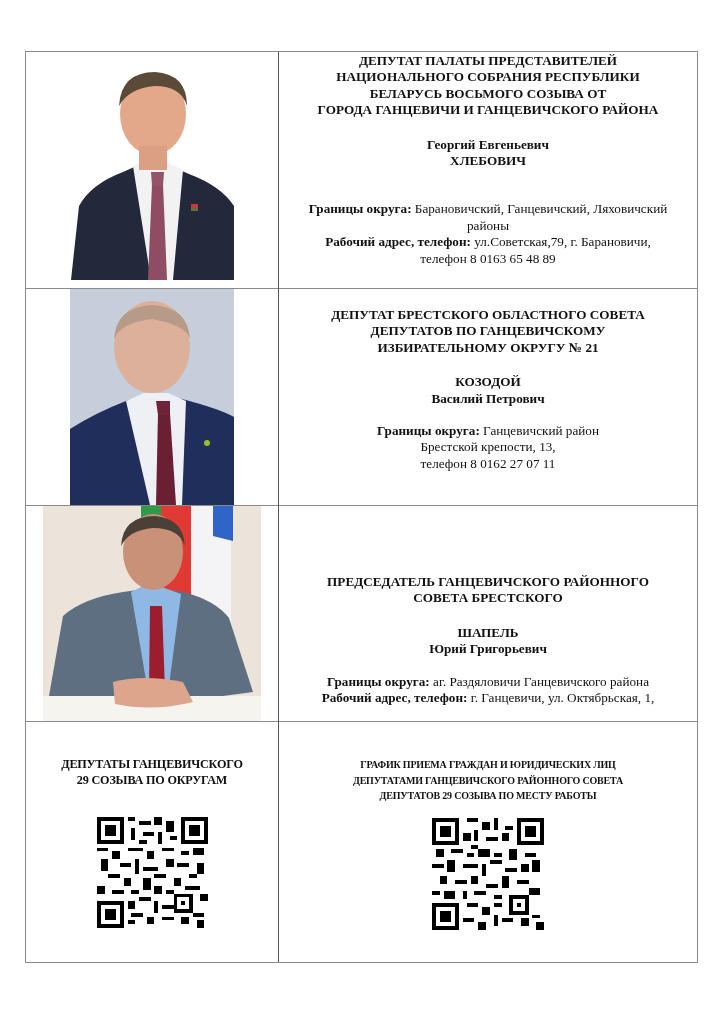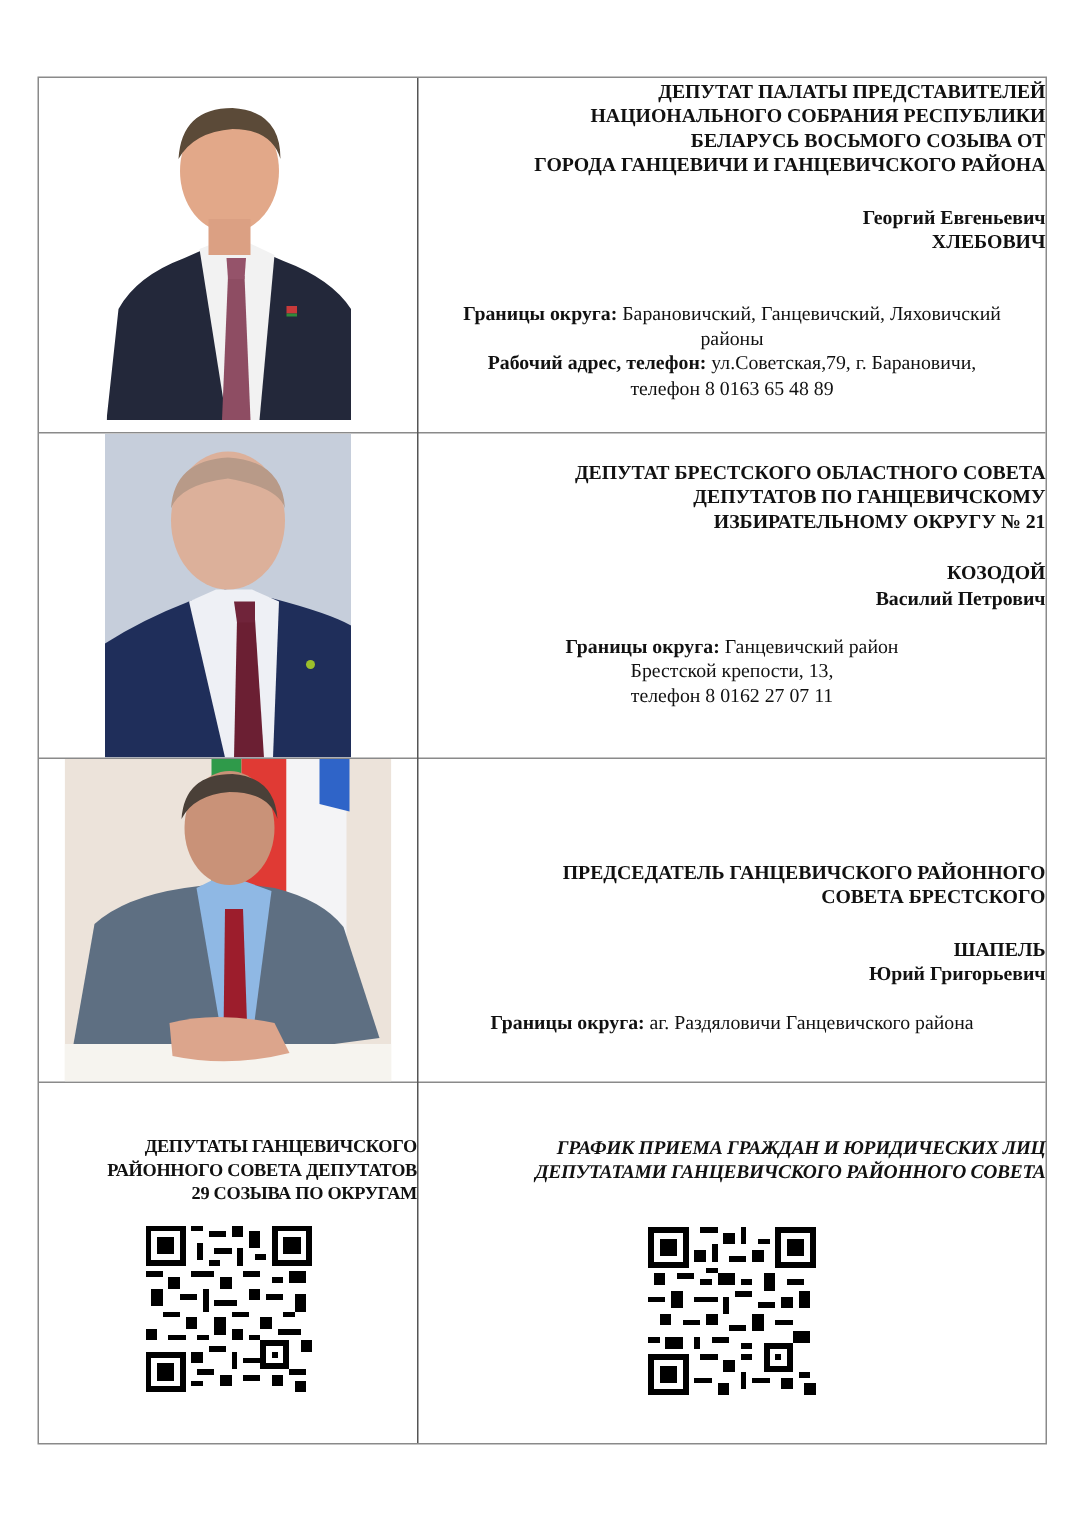--- a/index.html
+++ b/index.html
@@ -4,21 +4,21 @@
 <style>
   html, body { margin: 0; padding: 0; background: #ffffff; }
   body { width: 724px; height: 1024px; position: relative; overflow: hidden;
          font-family: "Liberation Serif", "DejaVu Serif", serif; color: #111; }
   .table { position: absolute; left: 25px; top: 51px; width: 673px; height: 912px;
            border: 1.5px solid #8a8a8a; box-sizing: border-box; }
   .hline { position: absolute; left: 0; right: 0; height: 0; border-top: 1.5px solid #8a8a8a; }
   .vline { position: absolute; top: 0; bottom: 0; width: 0; border-left: 1.5px solid #555; left: 252px; }
   .cell { position: absolute; box-sizing: border-box; text-align: center; }
   .txt { font-size: 13.2px; line-height: 16.4px; }
-  .b { font-weight: bold; text-align: right; }
+  .b { font-weight: bold; }
   .photo { position: absolute; overflow: hidden; }
   .qr { position: absolute; }
 </style>
 </head>
 <body>
 
 <div class="table">
   <div class="hline" style="top:236px"></div>
   <div class="hline" style="top:453px"></div>
   <div class="hline" style="top:669px"></div>
@@ -110,25 +110,27 @@
     <div>ПРЕДСЕДАТЕЛЬ ГАНЦЕВИЧСКОГО РАЙОННОГО</div>
     <div>СОВЕТА БРЕСТСКОГО</div>
   </div>
   <div style="height:18px"></div>
   <div class="b">ШАПЕЛЬ</div>
   <div class="b">Юрий Григорьевич</div>
   <div style="height:16px"></div>
   <div>
     <span class="b">Границы округа:</span><span>  аг. Раздяловичи Ганцевичского района</span>
   </div>
+  <div>
+    <span class="b">Рабочий адрес, телефон:</span><span> г. Ганцевичи, ул. Октябрьская, 1,</span>
+  </div>
 </div>
 
 <div class="cell txt b" style="left:26px; top:757px; width:252px; font-size:12.2px; line-height:15.5px; letter-spacing:-0.2px;">
   <div>ДЕПУТАТЫ ГАНЦЕВИЧСКОГО</div>
-  <div>РАЙОННОГО СОВЕТА ДЕПУТАТОВ</div>
   <div>29 СОЗЫВА  ПО ОКРУГАМ</div>
 </div>
 <div class="qr" style="left:97px; top:817px; width:111px; height:111px;">
   <svg width="111" height="111" viewBox="0 0 29 29" shape-rendering="crispEdges">
     <rect width="29" height="29" fill="#fff"></rect>
     <g fill="#000">
       <rect x="0" y="0" width="7" height="7"></rect>
         <rect x="1" y="1" width="5" height="5" fill="#fff"></rect>
         <rect x="2" y="2" width="3" height="3"></rect>
       <rect x="22" y="0" width="7" height="7"></rect>
@@ -185,23 +187,24 @@
         <rect x="22" y="26" width="2" height="2"></rect>
         <rect x="25" y="25" width="3" height="1"></rect>
         <rect x="26" y="27" width="2" height="2"></rect>
       <rect x="6" y="6" width="1" height="1"></rect>
         <rect x="8" y="27" width="2" height="1"></rect>
         <rect x="11" y="6" width="2" height="1"></rect>
     </g>
   </svg>
 </div>
 
-<div class="cell txt b" style="left:279px; top:757px; width:418px; font-size:13px; line-height:15.5px; letter-spacing:-0.2px;font-style:italic;">
+<div class="cell txt b" style="left:279px; top:757px; width:418px; font-size:10px; line-height:15.5px; letter-spacing:-0.2px;">
   <div>ГРАФИК ПРИЕМА ГРАЖДАН И ЮРИДИЧЕСКИХ ЛИЦ</div>
   <div>ДЕПУТАТАМИ ГАНЦЕВИЧСКОГО РАЙОННОГО СОВЕТА</div>
+  <div>ДЕПУТАТОВ 29 СОЗЫВА ПО МЕСТУ РАБОТЫ</div>
 </div>
 <div class="qr" style="left:432px; top:818px; width:112px; height:112px;">
   <svg width="112" height="112" viewBox="0 0 29 29" shape-rendering="crispEdges">
     <rect width="29" height="29" fill="#fff"></rect>
     <g fill="#000">
       <rect x="0" y="0" width="7" height="7"></rect>
         <rect x="1" y="1" width="5" height="5" fill="#fff"></rect>
         <rect x="2" y="2" width="3" height="3"></rect>
       <rect x="22" y="0" width="7" height="7"></rect>
         <rect x="23" y="1" width="5" height="5" fill="#fff"></rect>

